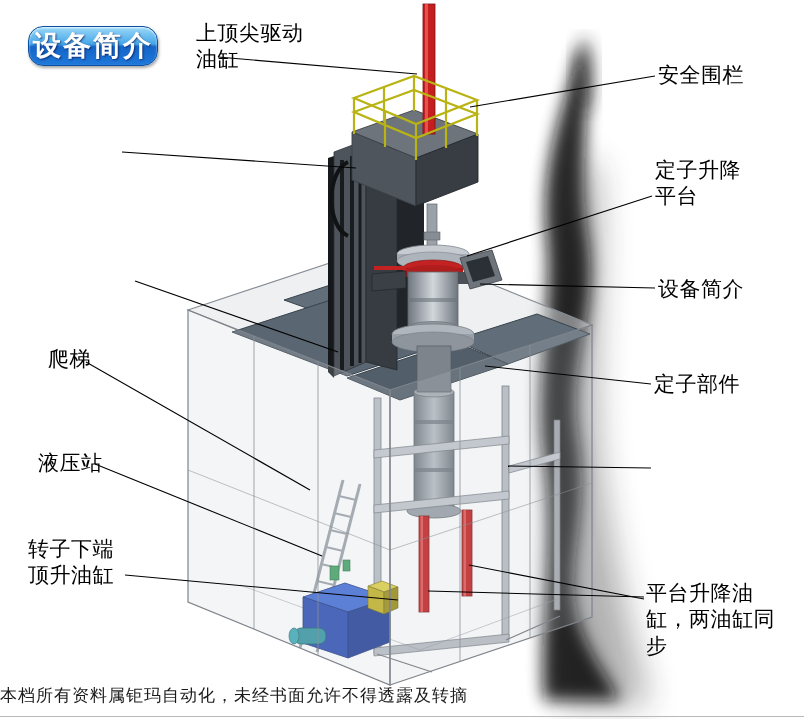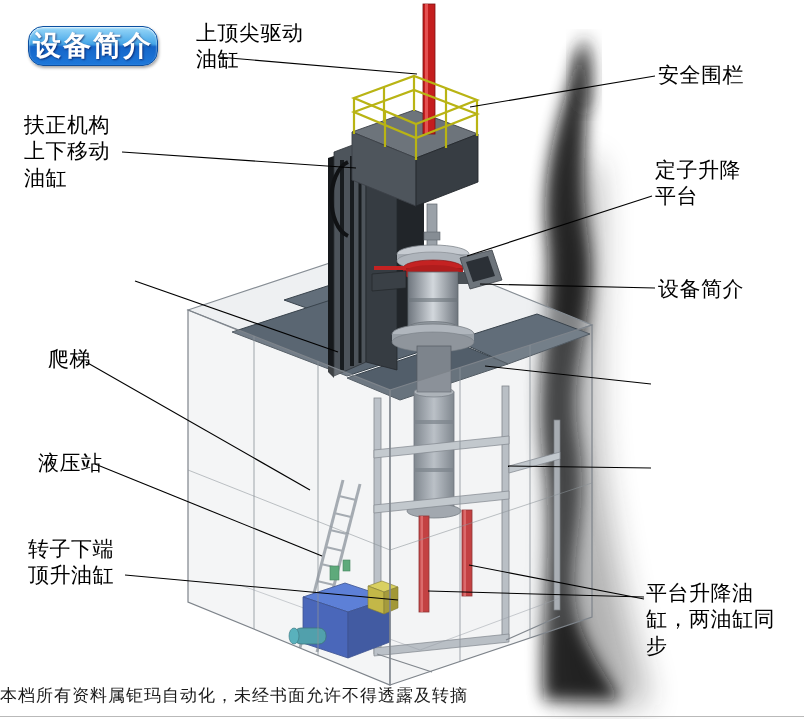--- a/index.html
+++ b/index.html
@@ -198,29 +198,29 @@
   </svg>
 
   <div class="badge">
     <span>设备简介</span>
   </div>
 
   <div class="lbl" style="left:196px;top:20px;width:112px;">上顶尖驱动油缸</div>
 
   <div class="lbl" style="left:658px;top:62px;width:130px;">安全围栏</div>
 
-  <div class="lbl" style="left:24px;top:112px;width:96px;">扶正机构上下移动油缸</div>
 
   <div class="lbl" style="left:655px;top:157px;width:96px;">定子升降平台</div>
 
 
   <div class="lbl" style="left:658px;top:276px;width:130px;">设备简介</div>
 
   <div class="lbl" style="left:48px;top:346px;width:60px;">爬梯</div>
 
+  <div class="lbl" style="left:654px;top:371px;width:130px;">定子部件</div>
 
   <div class="lbl" style="left:38px;top:450px;width:80px;">液压站</div>
 
 
   <div class="lbl" style="left:28px;top:536px;width:96px;">转子下端顶升油缸</div>
 
   <div class="lbl" style="left:646px;top:580px;width:132px;">平台升降油缸，两油缸同步</div>
 
   <div class="footer">本档所有资料属钜玛自动化，未经书面允许不得透露及转摘</div>
 

